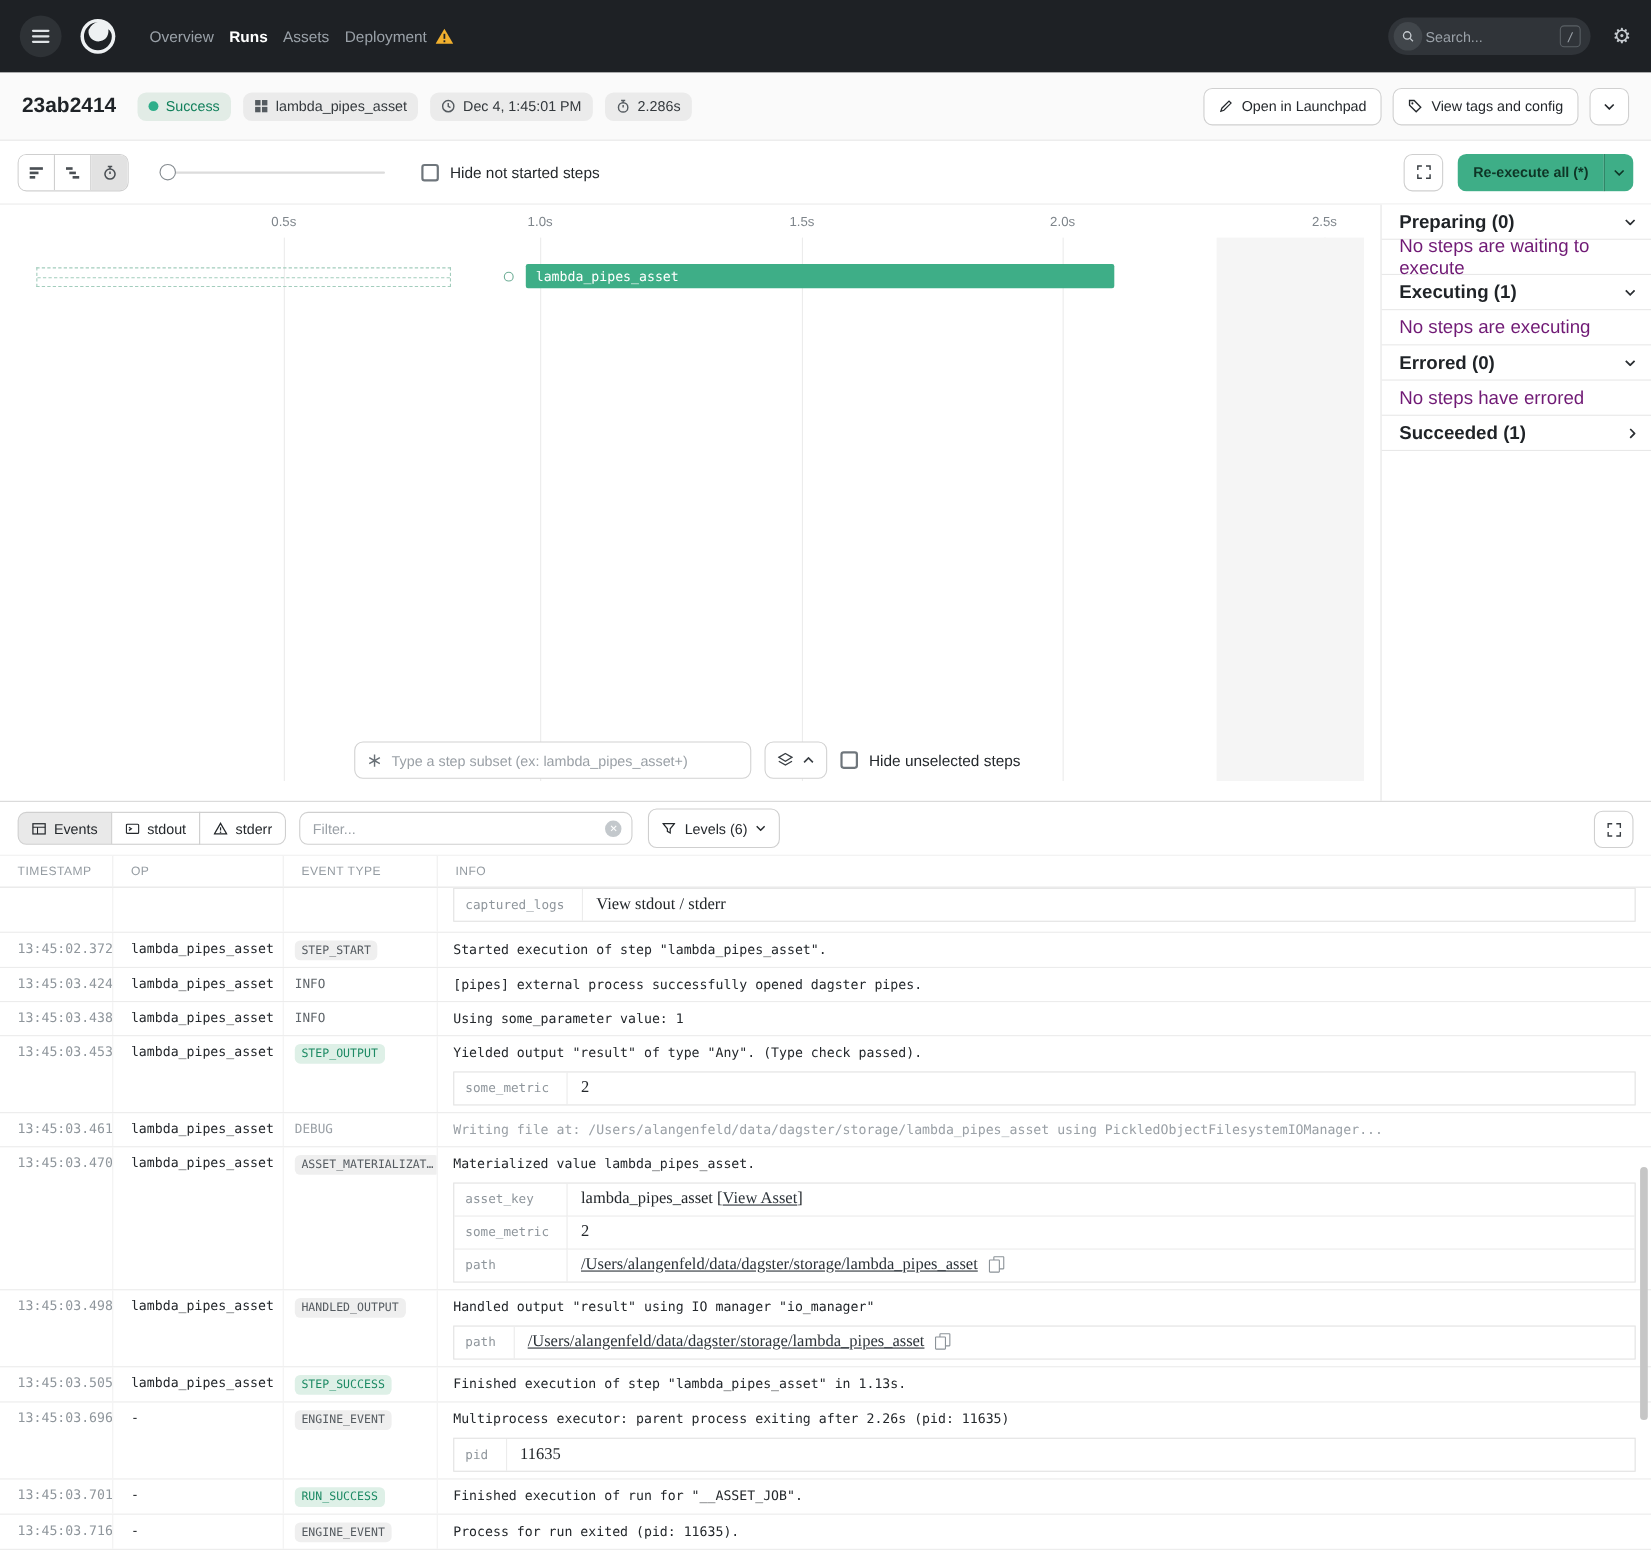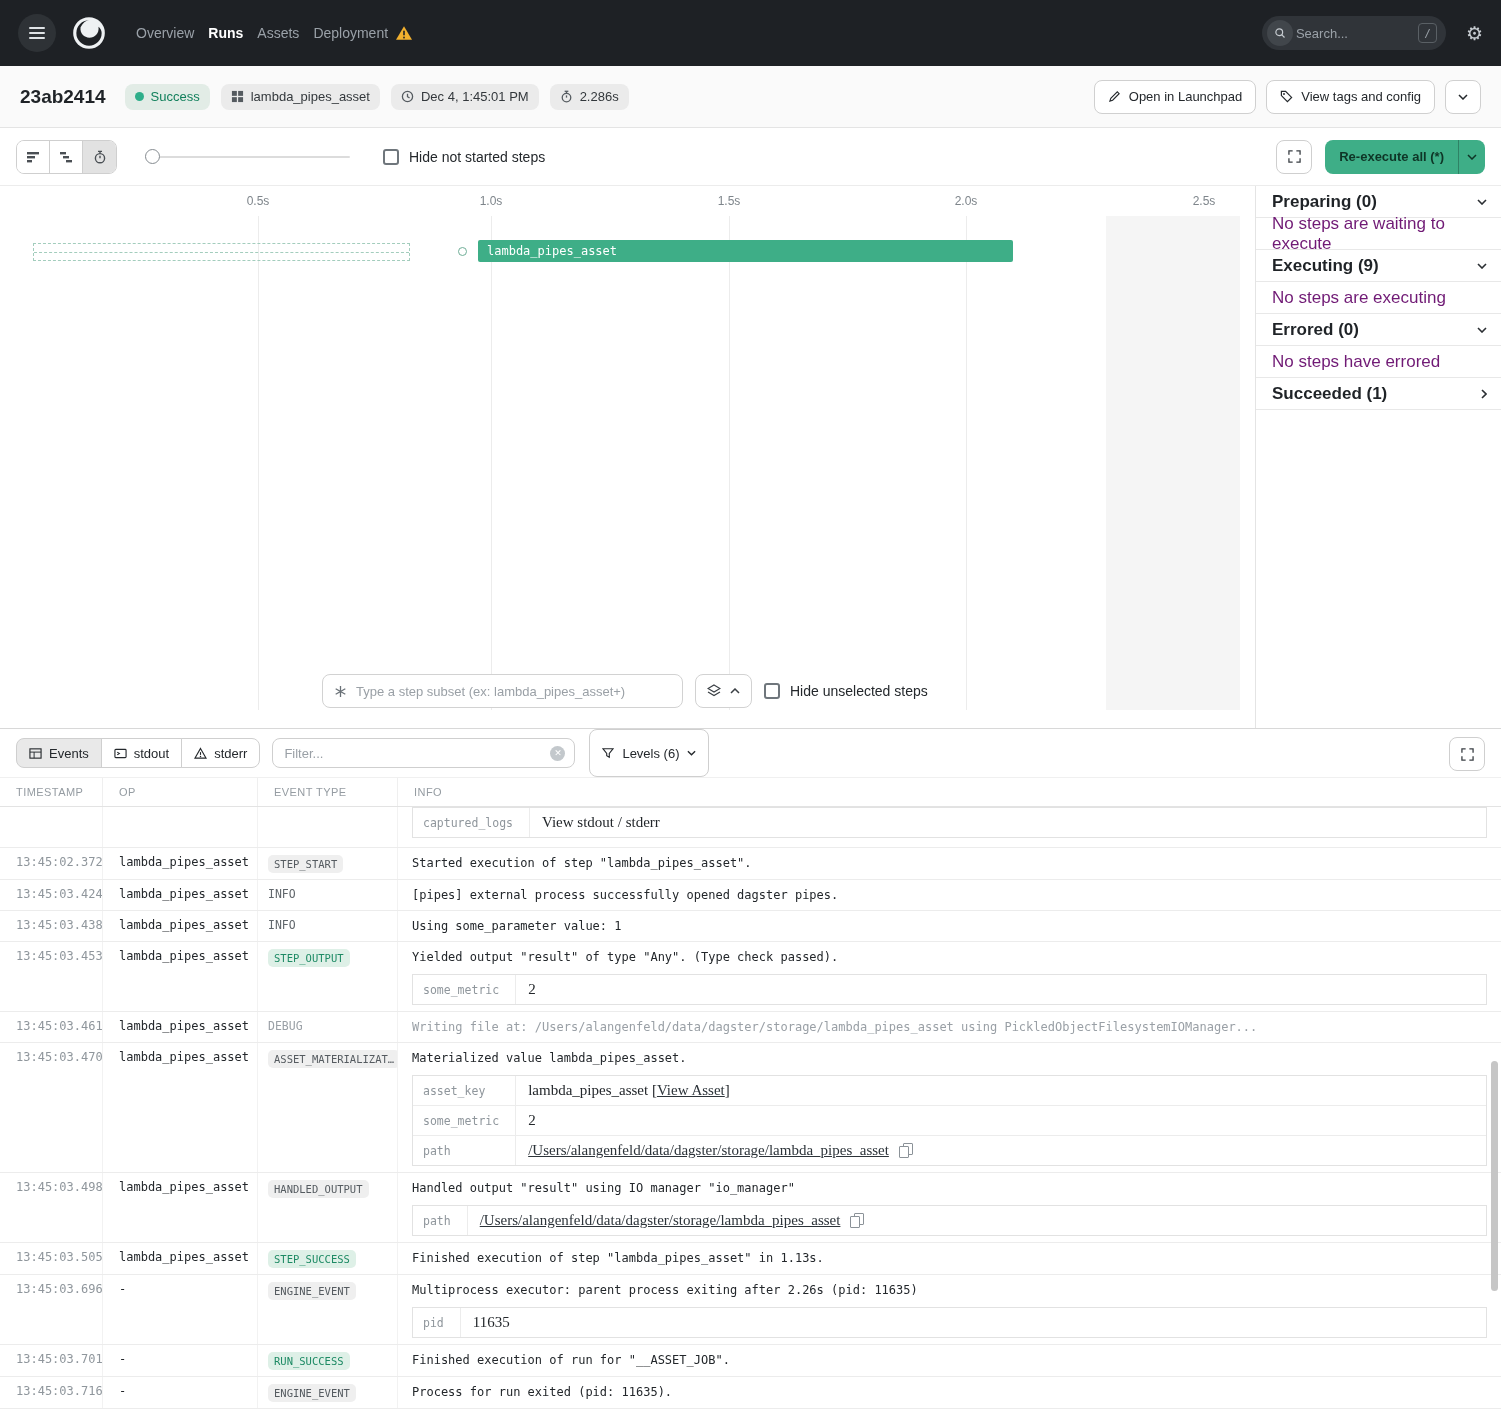--- a/index.html
+++ b/index.html
@@ -79,21 +79,21 @@
   .logs-toolbar{height:48px;display:flex;align-items:center;padding:0 16px}
   .tabs{display:inline-flex}
   .tab{height:30px;padding:0 12px;background:#fff;border:1px solid #cfcfcf;display:flex;align-items:center;gap:7px;font-size:13px;color:#24282c;margin-left:-1px;cursor:pointer}
   .tab:first-child{border-radius:8px 0 0 8px;margin-left:0}
   .tab:last-child{border-radius:0 8px 8px 0}
   .tab.active{background:#e9e9e9}
   .filter{margin-left:12px;width:303px;height:30px;border:1px solid #cfcfcf;border-radius:8px;display:flex;align-items:center;padding:0 9px 0 11px;gap:8px}
   .filter input{border:none;outline:none;flex:1;font-size:13px;font-family:"Liberation Sans",sans-serif}
   .filter input::placeholder{color:#9aa0a6}
   .clear-icon{width:15px;height:15px;border-radius:50%;background:#c3c8cc;color:#fff;font-size:9px;line-height:15px;text-align:center;cursor:pointer;flex:none}
-  .levels{margin-left:14px;height:48px;padding:0 12px;border:1px solid #cfcfcf;border-radius:8px;display:flex;align-items:center;gap:8px;font-size:13px;cursor:pointer;background:#fff;color:#24282c}
+  .levels{margin-left:14px;height:36px;padding:0 12px;border:1px solid #cfcfcf;border-radius:8px;display:flex;align-items:center;gap:8px;font-size:13px;cursor:pointer;background:#fff;color:#24282c}
   .logs-expand{position:absolute;right:16px;top:8px}
   .log-header{display:grid;grid-template-columns:103px 155px 140px 1fr;height:30px;border-bottom:1px solid #e3e3e3;border-top:1px solid #f0f0f0}
   .log-header>div{display:flex;align-items:center;font-size:11px;color:#959ca2;letter-spacing:.04em;padding-left:16px;border-right:1px solid #efefef;height:100%}
   .log-header>div:last-child{border-right:none}
   .log-body{position:relative}
   .log-row{display:grid;grid-template-columns:103px 155px 140px 1fr;border-bottom:1px solid #ececec;cursor:pointer}
   .log-row .cell{padding:7px 12px 6px 16px;border-right:1px solid #f2f2f2;font-family:"DejaVu Sans Mono",monospace;font-size:12px;overflow:hidden}
   .c-ts{color:#8f969c;font-size:11.5px}
   .c-op{color:#23272b;font-size:11.5px}
   .c-type{padding-left:10px !important}
@@ -318,21 +318,21 @@
         <span class="chev">
             <svg width="10" height="6" viewBox="0 0 10 6">
               <path d="M1 1l4 4 4-4" fill="none" stroke="currentColor" stroke-width="1.6"></path>
             </svg>
           </span>
       </div>
       <div class="panel-row bodyrow">
         <span>No steps are waiting to execute</span>
       </div>
       <div class="panel-row head">
-        <span>Executing (9)</span>
+        <span>Executing (1)</span>
         <span class="chev">
             <svg width="10" height="6" viewBox="0 0 10 6">
               <path d="M1 1l4 4 4-4" fill="none" stroke="currentColor" stroke-width="1.6"></path>
             </svg>
           </span>
       </div>
       <div class="panel-row bodyrow">
         <span>No steps are executing</span>
       </div>
       <div class="panel-row head">

